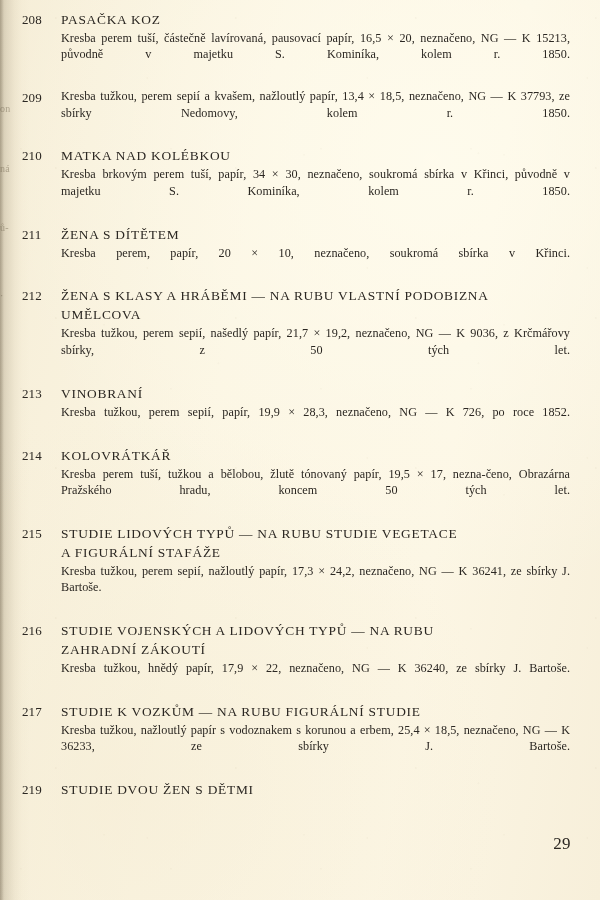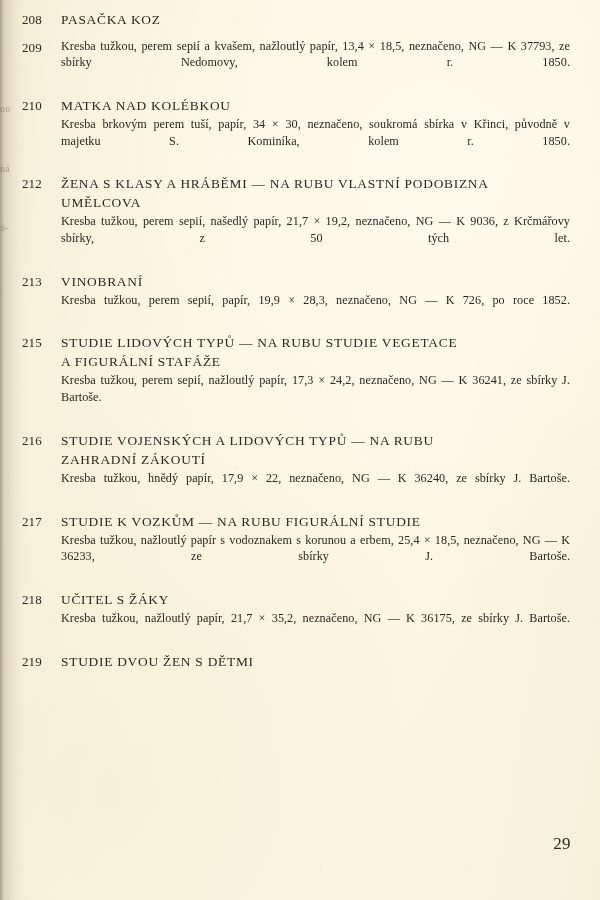--- a/index.html
+++ b/index.html
@@ -154,63 +154,69 @@
       <div class="ghost" style="top: 103px;">on</div>
       <div class="ghost" style="top: 163px; text-align: right;">ná</div>
       <div class="ghost" style="top: 222px;">ů-</div>
       <div class="ghost" style="top: 290px;">·</div>
     </div>
 
   <div class="content">
       <div class="entry">
         <div class="entry-number">208</div>
         <div class="entry-title">PASAČKA KOZ</div>
+        <div class="entry-body">Kresba perem tuší, částečně lavírovaná, pausovací papír, 16,5 × 20, neznačeno, NG — K 15213, původně v majetku S. Kominíka, kolem r. 1850.</div>
       </div>
       <div class="entry">
         <div class="entry-number">209</div>
         <div class="entry-body">Kresba tužkou, perem sepií a kvašem, nažloutlý papír, 13,4 × 18,5, neznačeno, NG — K 37793, ze sbírky Nedomovy, kolem r. 1850.</div>
       </div>
       <div class="entry">
         <div class="entry-number">210</div>
         <div class="entry-title">MATKA NAD KOLÉBKOU</div>
         <div class="entry-body">Kresba brkovým perem tuší, papír, 34 × 30, neznačeno, soukromá sbírka v Křinci, původně v majetku S. Kominíka, kolem r. 1850.</div>
+      </div>
+      <div class="entry">
+        <div class="entry-number">211</div>
+        <div class="entry-title">ŽENA S DÍTĚTEM</div>
+        <div class="entry-body">Kresba perem, papír, 20 × 10, neznačeno, soukromá sbírka v Křinci.</div>
       </div>
       <div class="entry">
         <div class="entry-number">212</div>
         <div class="entry-title">ŽENA S KLASY A HRÁBĚMI — NA RUBU VLASTNÍ PODOBIZNA
 UMĚLCOVA</div>
         <div class="entry-body">Kresba tužkou, perem sepií, našedlý papír, 21,7 × 19,2, neznačeno, NG — K 9036, z Krčmářovy sbírky, z 50 tých let.</div>
       </div>
       <div class="entry">
         <div class="entry-number">213</div>
         <div class="entry-title">VINOBRANÍ</div>
         <div class="entry-body">Kresba tužkou, perem sepií, papír, 19,9 × 28,3, neznačeno, NG — K 726, po roce 1852.</div>
       </div>
       <div class="entry">
+        <div class="entry-number">214</div>
+        <div class="entry-title">KOLOVRÁTKÁŘ</div>
+        <div class="entry-body">Kresba perem tuší, tužkou a bělobou, žlutě tónovaný papír, 19,5 × 17, nezna-čeno, Obrazárna Pražského hradu, koncem 50 tých let.</div>
+      </div>
+      <div class="entry">
         <div class="entry-number">215</div>
         <div class="entry-title">STUDIE LIDOVÝCH TYPŮ — NA RUBU STUDIE VEGETACE
 A FIGURÁLNÍ STAFÁŽE</div>
         <div class="entry-body">Kresba tužkou, perem sepií, nažloutlý papír, 17,3 × 24,2, neznačeno, NG — K 36241, ze sbírky J. Bartoše.</div>
       </div>
       <div class="entry">
         <div class="entry-number">216</div>
         <div class="entry-title">STUDIE VOJENSKÝCH A LIDOVÝCH TYPŮ — NA RUBU
 ZAHRADNÍ ZÁKOUTÍ</div>
         <div class="entry-body">Kresba tužkou, hnědý papír, 17,9 × 22, neznačeno, NG — K 36240, ze sbírky J. Bartoše.</div>
       </div>
       <div class="entry">
         <div class="entry-number">217</div>
         <div class="entry-title">STUDIE K VOZKŮM — NA RUBU FIGURÁLNÍ STUDIE</div>
         <div class="entry-body">Kresba tužkou, nažloutlý papír s vodoznakem s korunou a erbem, 25,4 × 18,5, neznačeno, NG — K 36233, ze sbírky J. Bartoše.</div>
       </div>
       <div class="entry">
-        <div class="entry-number">218</div>
-        <div class="entry-title">UČITEL S ŽÁKY</div>
-        <div class="entry-body">Kresba tužkou, nažloutlý papír, 21,7 × 35,2, neznačeno, NG — K 36175, ze sbírky J. Bartoše.</div>
-      </div>
-      <div class="entry">
         <div class="entry-number">219</div>
         <div class="entry-title">STUDIE DVOU ŽEN S DĚTMI</div>
       </div>
     </div>
 
   <div class="page-number">29</div>
 </div>
 
 </body></html>

